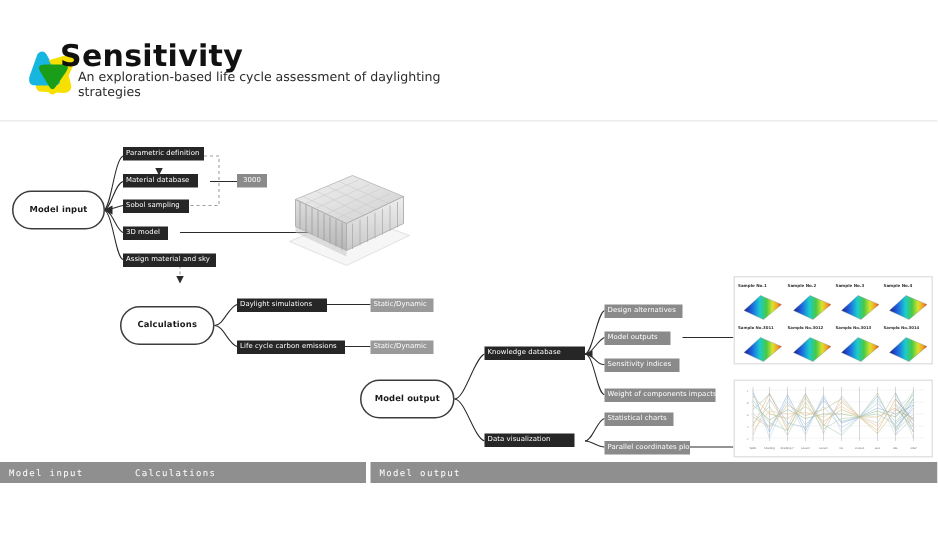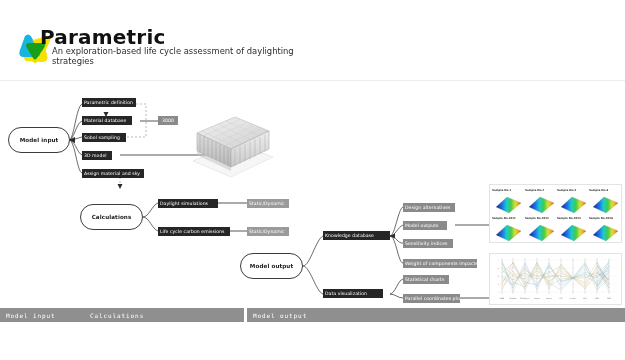--- a/index.html
+++ b/index.html
@@ -78,21 +78,21 @@
         <path d="M31 6 Q36 5 34 11 L28 24 Q26 29 22 25 L15 16 Q11 11 17 10 Z" fill="#f5e000"></path>
         <path d="M13 32 Q9 34 10 28 L13 16 Q14 11 19 14 L28 20 Q33 23 28 26 Z" fill="#f5e000" opacity="0"></path>
         <path d="M10 31 Q6 28 10 24 L22 12 Q26 9 28 14 L31 25 Q33 31 27 32 Z" fill="#f5e000"></path>
         <path d="M20 9 Q25 10 23 16 L18 27 Q16 32 11 29 L5 24 Q1 20 7 17 Z" fill="#1a9e1a" opacity="0"></path>
         <path d="M12 12 L28 12 Q33 12 30 18 L22 31 Q19 35 16 31 L8 18 Q5 12 12 12 Z" fill="#f5e000"></path>
         <path d="M9 9 Q14 5 17 11 L23 22 Q26 27 19 27 L8 27 Q2 27 4 21 Z" fill="#16b6e0"></path>
         <path d="M14 13 L27 13 Q31 13 28 18 L21 28 Q19 31 17 28 L11 18 Q8 13 14 13 Z" fill="#1a9e1a"></path>
       </svg>
     </div>
 
-    <div id="brand-title">Parametric</div>
+    <div id="brand-title">Sensitivity</div>
     <div id="brand-sub">An exploration-based life cycle assessment of daylighting strategies</div>
     <div id="header-rule"></div>
   </div>
 
   <div id="canvas">
 
     <svg id="links" viewBox="0 0 625 224">
       <g fill="none" stroke="#2b2b2b" stroke-width="0.7">
 
         <path d="M69 59 C 74 59, 76 26, 82 23"></path>

